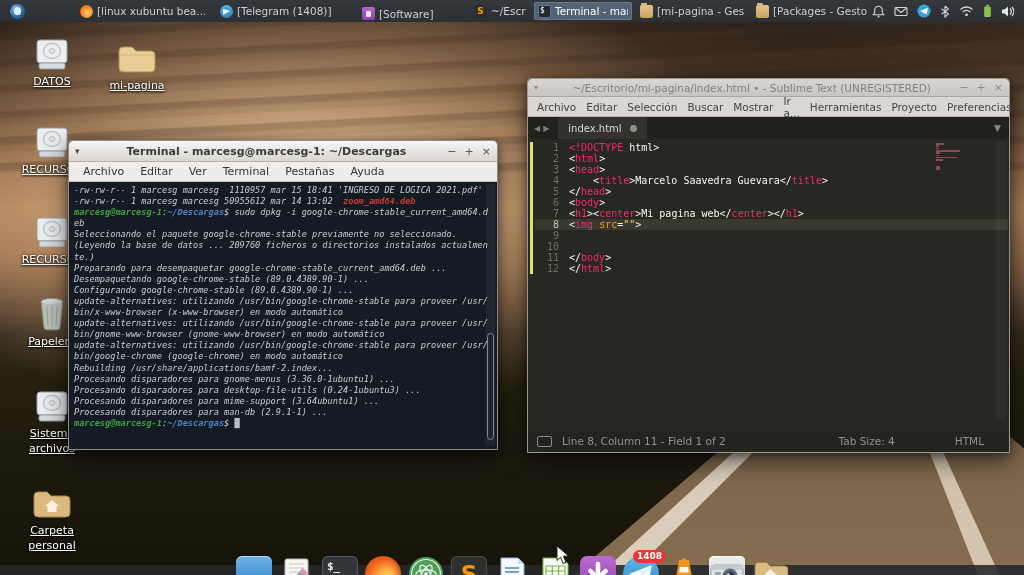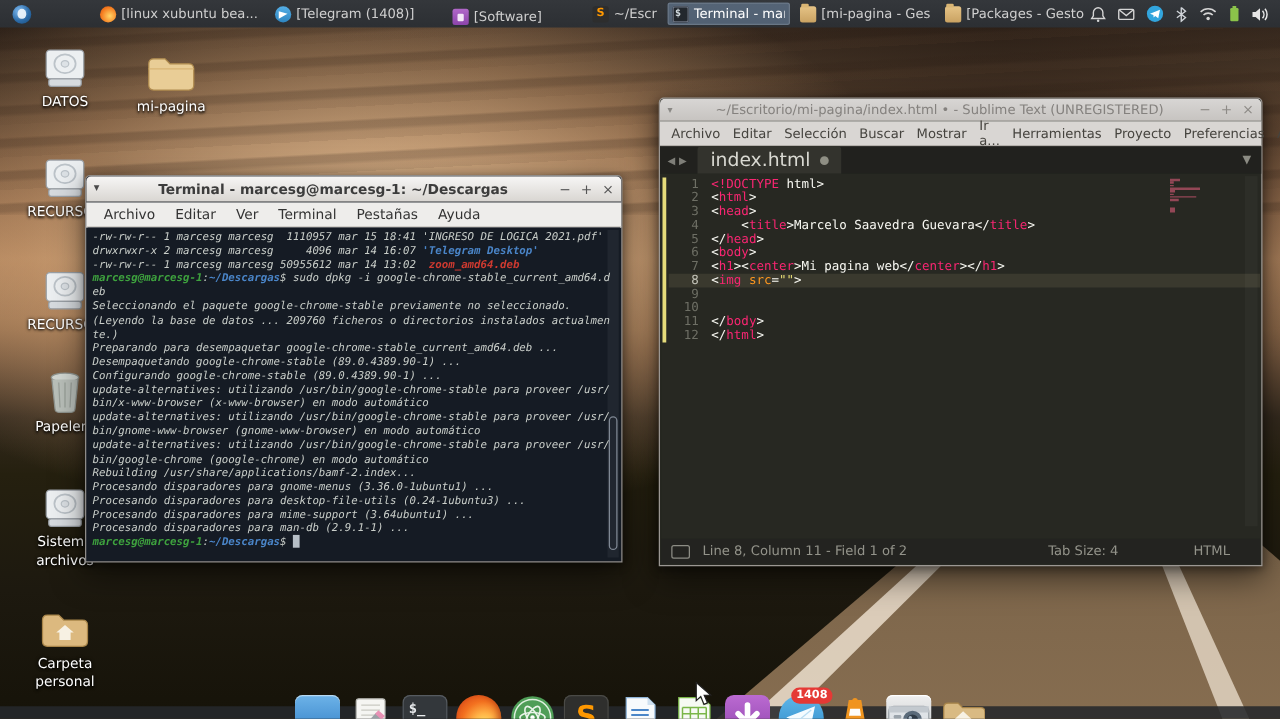--- a/index.html
+++ b/index.html
@@ -48,21 +48,21 @@
   .wic-terminal::after{content:"$";color:#cfd8dc;font:bold 8px/12px "DejaVu Sans Mono",monospace;padding-left:2px;display:block;}
   .wic-folder{background:linear-gradient(180deg,#e5c386,#c9a262);}
   .wic-folder::before{content:"";position:absolute;top:-2px;left:1px;width:6px;height:3px;background:#d9b574;border-radius:1px 1px 0 0;}
   #tray{display:flex;align-items:center;gap:9px;margin-left:auto;margin-right:8px;}
   #tray svg{display:block;}
 
   
   .desk{position:absolute;width:84px;z-index:2;text-align:center;cursor:default;}
   .desk .dico{height:36px;display:flex;align-items:flex-end;justify-content:center;}
   .desk .dlbl{margin-top:3px;font-size:11px;color:#fff;line-height:1.35;
-    text-shadow:0 1px 2px rgba(0,0,0,.95),0 0 3px rgba(0,0,0,.8);}
+    text-shadow:0 1px 2px rgba(0,0,0,.95),0 0 3px rgba(0,0,0,.8);text-decoration:underline;}
   #dk-datos{left:10px;top:36px;} #dk-mipagina{left:95px;top:40px;}
   #dk-recursos{left:10px;top:124px;} #dk-recu{left:10px;top:214px;}
   #dk-papelera{left:10px;top:296px;} #dk-sistema{left:10px;top:388px;}
   #dk-carpeta{left:10px;top:485px;}
 
   
   .win{position:absolute;border-radius:4px 4px 0 0;box-shadow:0 8px 26px rgba(0,0,0,.55),0 2px 8px rgba(0,0,0,.4);}
   .tbar{display:flex;align-items:center;border-radius:4px 4px 0 0;
     font-size:11px;padding:0 6px;box-sizing:border-box;}
   .tbtns{margin-left:auto;display:flex;gap:8px;align-items:center;}
@@ -91,21 +91,21 @@
   #subl .tbar{height:18px;background:linear-gradient(#d8d6d4,#c7c4c1);border-bottom:1px solid #aaa7a3;}
   #subl .tcaret{color:#8a8885;font-size:8px;margin-right:6px;}
   #subl .ttitle{flex:1;text-align:center;color:#84817e;white-space:nowrap;overflow:hidden;font-size:10.5px;}
   #subl .tbtn{color:#8d8a86;}
   #subl .menu{height:19px;background:#d9d6d3;display:flex;align-items:center;padding-left:4px;
     font-size:10.5px;color:#46443f;border-bottom:1px solid #b4b0ab;}
   #subl .mi{padding:0 5px;}
   #stabs{height:22px;background:#21211e;display:flex;align-items:center;position:relative;}
   .tab-arrows{color:#7e7e78;font-size:8px;padding:0 6px;letter-spacing:3px;}
   #stab{height:22px;display:flex;align-items:center;background:#33332d;padding:0 10px;gap:8px;
-    color:#d9d9d2;font-size:15px;border-radius:3px 3px 0 0;}
+    color:#d9d9d2;font-size:10px;border-radius:3px 3px 0 0;}
   .tabdot{width:7px;height:7px;border-radius:50%;background:#8f8f84;}
   .tab-dd{position:absolute;right:8px;color:#8b8b83;font-size:9px;}
   #sedit{position:absolute;left:1px;right:1px;top:60px;bottom:21px;background:#272822;overflow:hidden;}
   #diffbar{position:absolute;left:1px;top:3px;width:3px;background:#e6dc7a;}
   #codelines{position:absolute;left:6px;top:3px;right:0;font-family:"DejaVu Sans Mono",monospace;
     font-size:10px;line-height:11px;}
   .crow{display:flex;white-space:pre;}
   .crow.cur{background:#3a392e;}
   .gut{width:24px;text-align:right;padding-right:10px;color:#6e6f65;flex:none;}
   .crow.cur .gut{color:#c3c3b8;}
@@ -318,21 +318,20 @@
       <span class="mi">Archivo</span>
       <span class="mi">Editar</span>
       <span class="mi">Ver</span>
       <span class="mi">Terminal</span>
       <span class="mi">Pestañas</span>
       <span class="mi">Ayuda</span>
     </div>
   <div id="term-body">
     <div id="tlines">
         <div class="tl"><span class="ts-w">-rw-rw-r-- 1 marcesg marcesg  1110957 mar 15 18:41 'INGRESO DE LOGICA 2021.pdf'</span></div>
-        <div class="tl"><span class="ts-w">drwxrwxr-x 2 marcesg marcesg     4096 mar 14 16:07 </span><span class="ts-b">'Telegram Desktop'</span></div>
         <div class="tl"><span class="ts-w">-rw-rw-r-- 1 marcesg marcesg 50955612 mar 14 13:02  </span><span class="ts-r">zoom_amd64.deb</span></div>
         <div class="tl"><span class="ts-g">marcesg@marcesg-1</span><span class="ts-w">:</span><span class="ts-b">~/Descargas</span><span class="ts-w">$ sudo dpkg -i google-chrome-stable_current_amd64.d</span></div>
         <div class="tl"><span class="ts-w">eb</span></div>
         <div class="tl"><span class="ts-w">Seleccionando el paquete google-chrome-stable previamente no seleccionado.</span></div>
         <div class="tl"><span class="ts-w">(Leyendo la base de datos ... 209760 ficheros o directorios instalados actualmen</span></div>
         <div class="tl"><span class="ts-w">te.)</span></div>
         <div class="tl"><span class="ts-w">Preparando para desempaquetar google-chrome-stable_current_amd64.deb ...</span></div>
         <div class="tl"><span class="ts-w">Desempaquetando google-chrome-stable (89.0.4389.90-1) ...</span></div>
         <div class="tl"><span class="ts-w">Configurando google-chrome-stable (89.0.4389.90-1) ...</span></div>
         <div class="tl"><span class="ts-w">update-alternatives: utilizando /usr/bin/google-chrome-stable para proveer /usr/</span></div>

